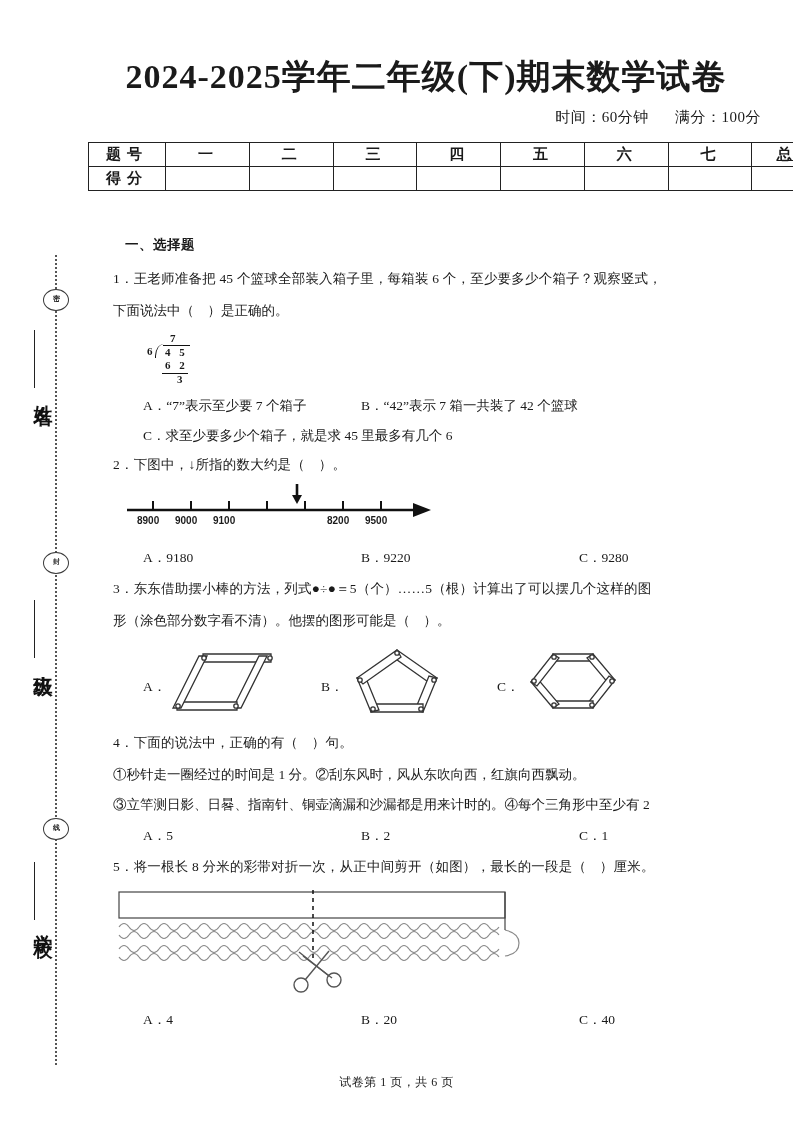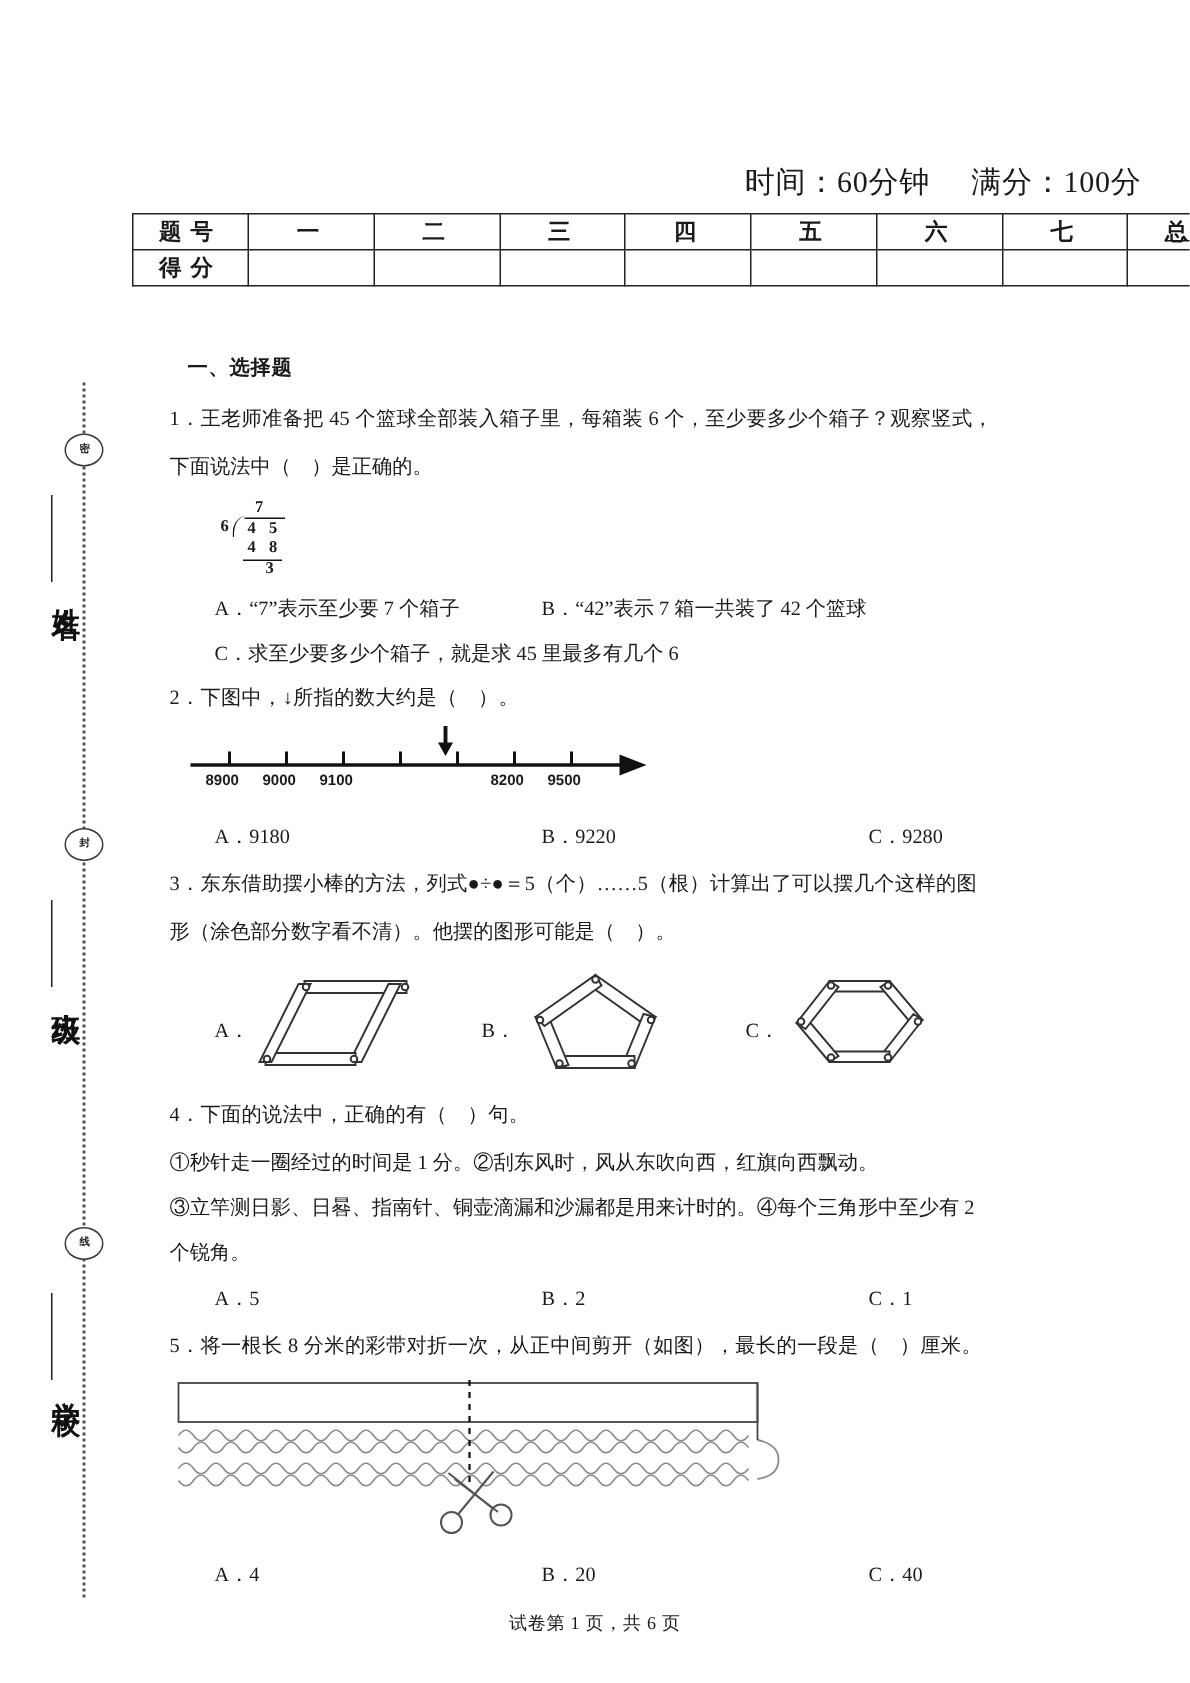--- a/index.html
+++ b/index.html
@@ -48,21 +48,21 @@
 
   
   .doc-title {
     position:absolute; left:92px; top:54px; width:668px;
     text-align:center; font-size:34px; font-weight:bold;
     font-family:"Liberation Serif","DejaVu Serif",serif;
     letter-spacing:1px; white-space:nowrap;
   }
   .meta-line {
     position:absolute; right:32px; top:108px;
-    font-size:20px; letter-spacing:0.5px;
+    font-size:15px; letter-spacing:0.5px;
   }
   .meta-line span { margin-left:22px; }
 
   
   .score-table {
     position:absolute; left:88px; top:142px; width:748px;
     border-collapse:collapse; table-layout:fixed;
   }
   .score-table td {
     border:1px solid #222; height:23px;
@@ -133,20 +133,21 @@
     <div class="vline l1"></div>
     <div class="vfield f1">姓名：</div>
 
     <div class="vline l2"></div>
     <div class="vfield f2">班级：</div>
 
     <div class="vline l3"></div>
     <div class="vfield f3">学校：</div>
   </div>
 
+  <div class="doc-title">2024-2025学年二年级(下)期末数学试卷</div>
 
   <div class="meta-line">
     <span>时间：60分钟</span>
     <span>满分：100分</span>
   </div>
 
   <table class="score-table">
     <tbody>
         <tr>
       <td class="lbl">题号</td>
@@ -179,21 +180,21 @@
 
     <div>
       <div class="q">1．王老师准备把 45 个篮球全部装入箱子里，每箱装 6 个，至少要多少个箱子？观察竖式，</div>
       <div class="q-sub">下面说法中（　）是正确的。</div>
 
       <div class="division">
         <span class="quot">7</span>
         <span class="dvsr">6</span>
         <span class="bracket"></span>
         <span class="dvnd">4 5</span>
-        <span class="sub">4 8</span>
+        <span class="sub">6 2</span>
         <span class="subline"></span>
         <span class="rem">3</span>
       </div>
 
       <div class="opts">
         <div class="o opt-a">A．“7”表示至少要 7 个箱子</div>
         <div class="o opt-b">B．“42”表示 7 箱一共装了 42 个篮球</div>
       </div>
       <div class="opt-line-c">C．求至少要多少个箱子，就是求 45 里最多有几个 6</div>
     </div>
@@ -291,21 +292,20 @@
             </g>
           </svg>
         </div>
       </div>
     </div>
 
     <div>
       <div class="q">4．下面的说法中，正确的有（　）句。</div>
       <div class="q-sub">①秒针走一圈经过的时间是 1 分。②刮东风时，风从东吹向西，红旗向西飘动。</div>
       <div class="q-sub">③立竿测日影、日晷、指南针、铜壶滴漏和沙漏都是用来计时的。④每个三角形中至少有 2</div>
-      <div class="q-sub">个锐角。</div>
 
       <div class="opts">
         <div class="o opt-a">A．5</div>
         <div class="o opt-b">B．2</div>
         <div class="o opt-c">C．1</div>
       </div>
     </div>
 
     <div>
       <div class="q">5．将一根长 8 分米的彩带对折一次，从正中间剪开（如图），最长的一段是（　）厘米。</div>

